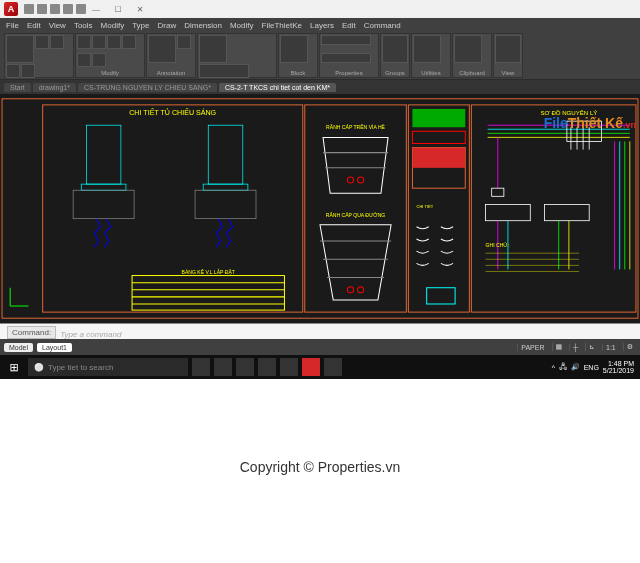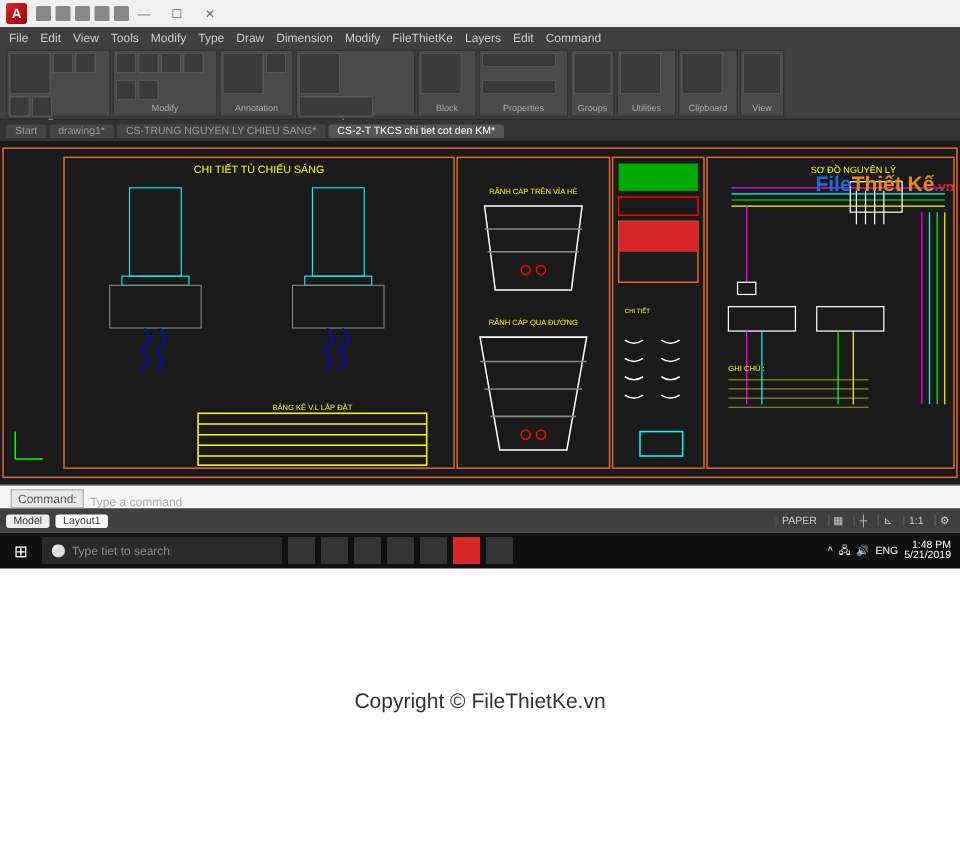--- a/index.html
+++ b/index.html
@@ -259,21 +259,21 @@
 
       <g stroke="#0f0" stroke-width="1">
         <line x1="10" y1="206" x2="10" y2="188"></line>
         <line x1="10" y1="206" x2="28" y2="206"></line>
       </g>
     </svg>
   </div>
 
   <div class="cmdline">
     <span class="label">Command:</span>
-    <span style="color:#aaa;">Type a command</span>
+    <span style="color:#aaa;font-style:italic">Type a command</span>
   </div>
 
   <div class="statusbar">
     <span class="tab-btn">Model</span>
     <span class="tab-btn" style="background:#fff">Layout1</span>
     <span class="spacer"></span>
     <span class="status-item">PAPER</span>
     <span class="status-item">▦</span>
     <span class="status-item">┼</span>
     <span class="status-item">⊾</span>
@@ -301,13 +301,13 @@
     <span>🖧</span>
     <span>🔊</span>
     <span>ENG</span>
     <div style="text-align:right;line-height:1">
       <div>1:48 PM</div>
       <div>5/21/2019</div>
     </div>
   </div>
 </div>
 
-<div class="copyright">Copyright © FileThietKe.vn</div>
+<div class="copyright">Copyright © Properties.vn</div>
 
 </body></html>

